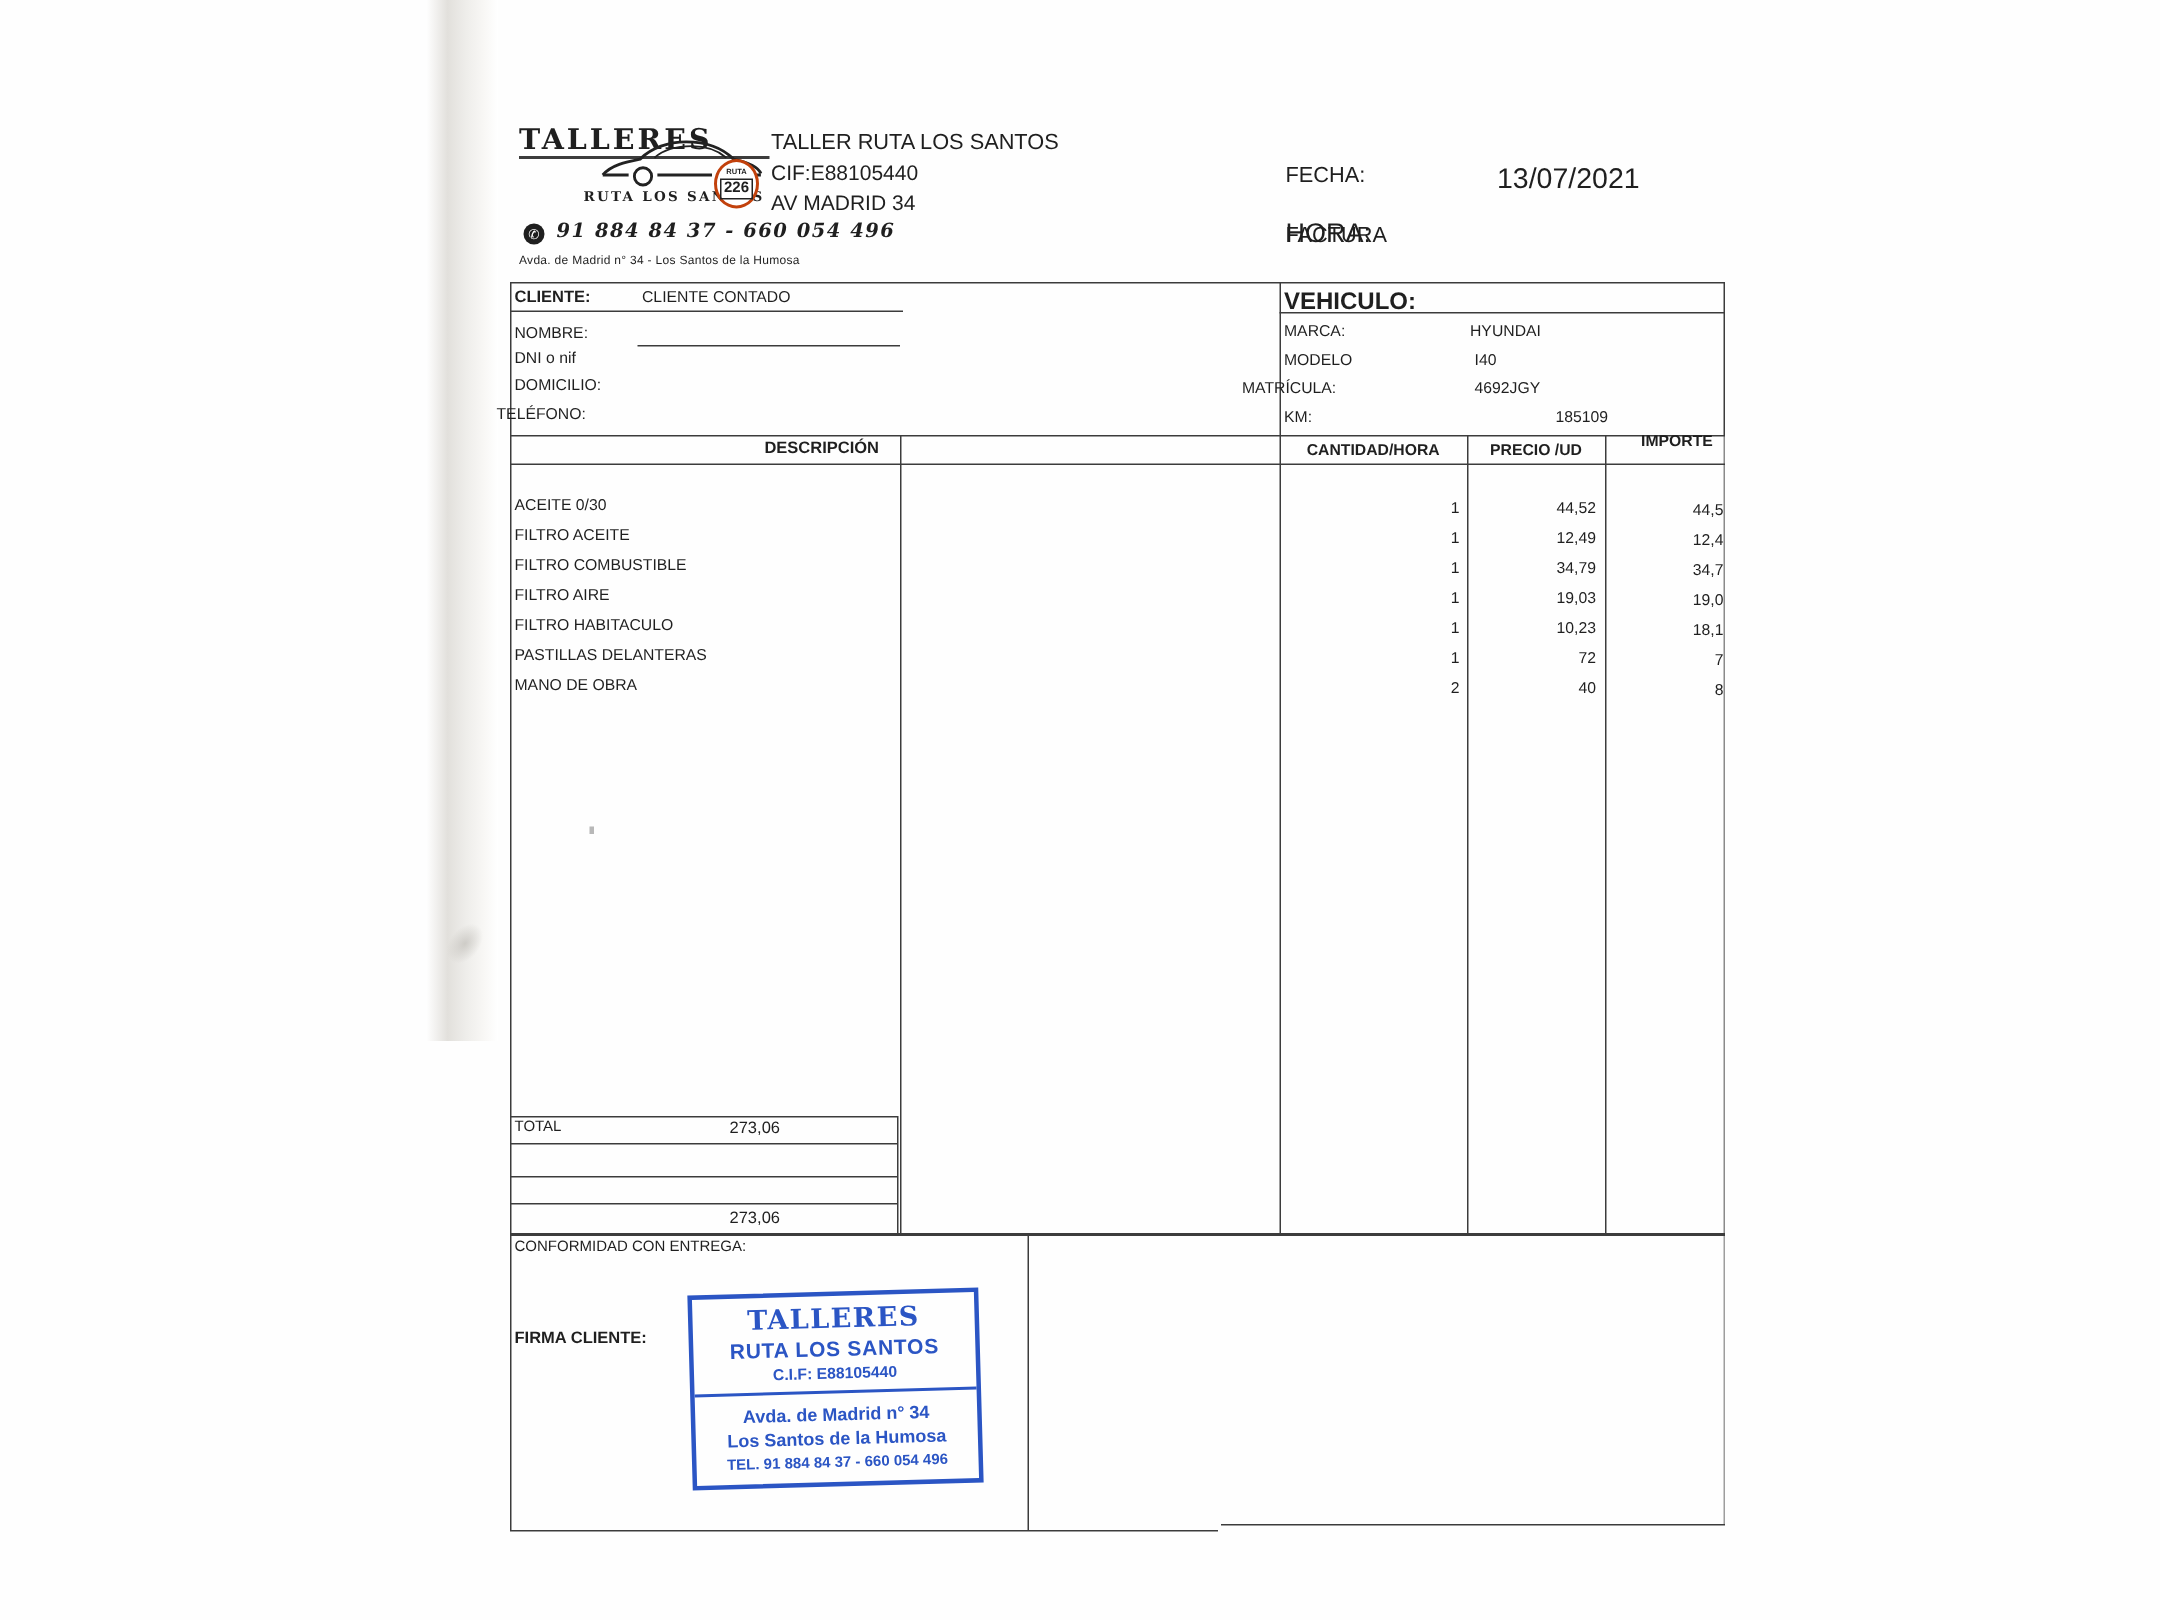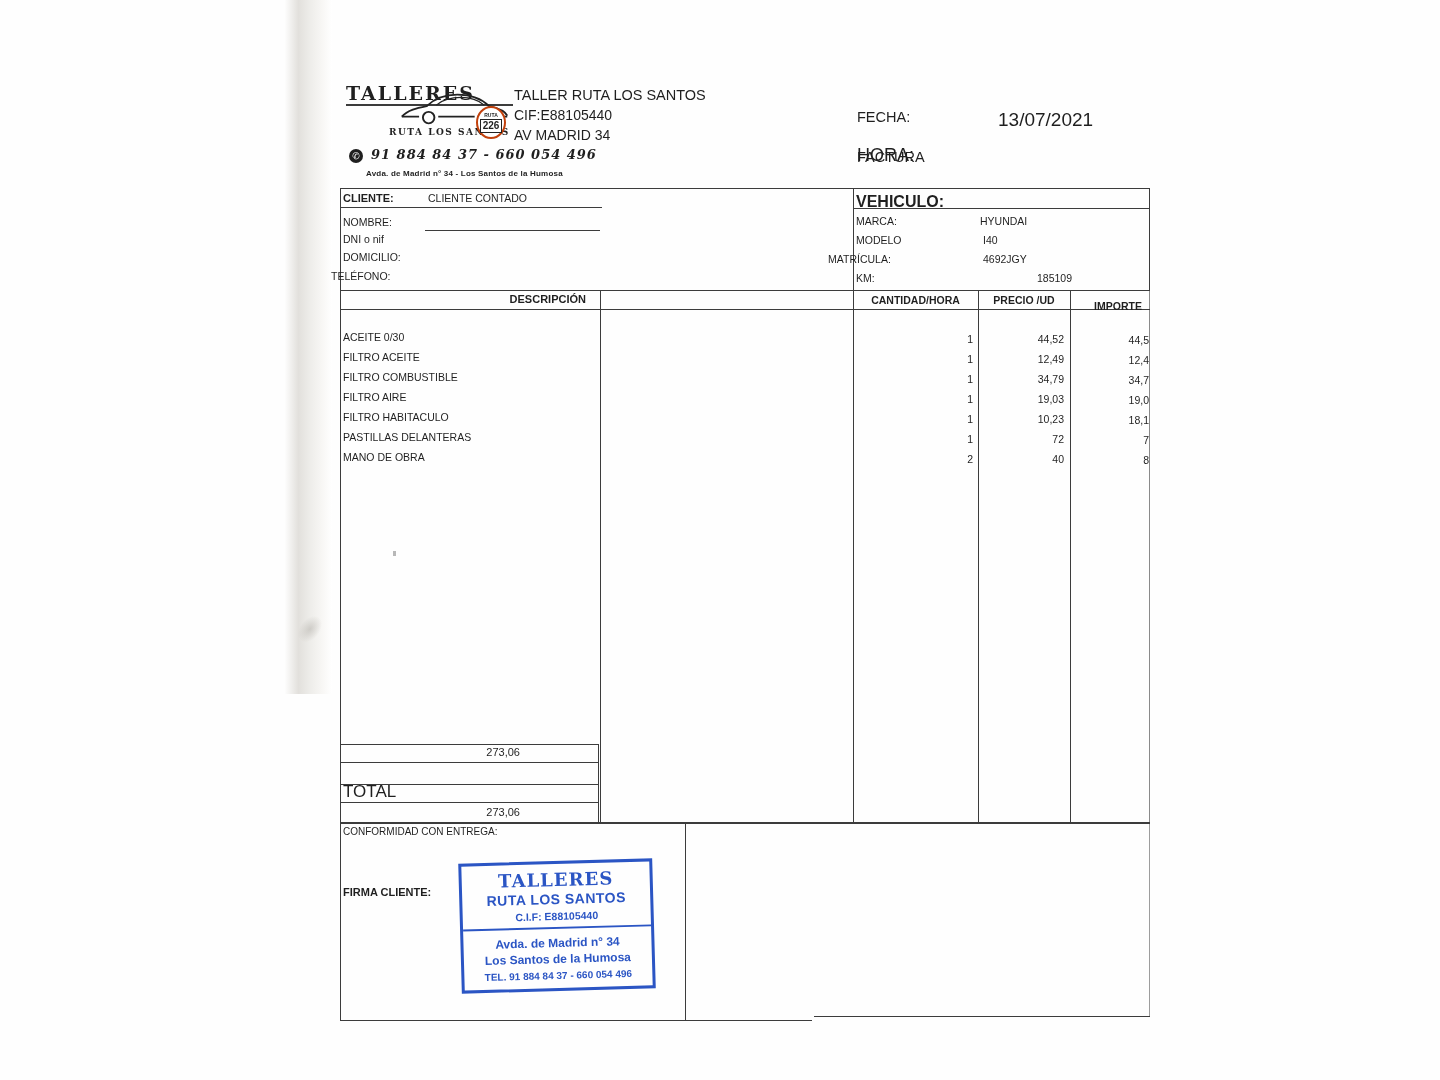--- a/index.html
+++ b/index.html
@@ -26,21 +26,21 @@
   .scan-smudge {
     position:absolute; left:300px; top:614px; width:20px; height:30px;
     background:radial-gradient(ellipse at center,#b9b6b0 0%, rgba(255,255,255,0) 70%);
     transform:rotate(38deg); opacity:.6;
   }
   .scan-dot { position:absolute; left:393px; top:551px; width:3px; height:5px; background:#9a9a9a; opacity:.7; }
 
   .logo-title { font-family:"DejaVu Serif", serif; font-size:19px; font-weight:bold; letter-spacing:2px; }
   .logo-sub { font-family:"DejaVu Serif", serif; font-size:9px; font-weight:bold; letter-spacing:1.5px; }
   .phone-script { font-family:"DejaVu Serif", serif; font-style:italic; font-weight:bold; font-size:13px; letter-spacing:1px; }
-  .addr-small { font-size:8px; font-weight:bold; letter-spacing:.2px;margin-left:20px; }
+  .addr-small { font-size:8px; font-weight:normal; letter-spacing:.2px; }
 
   .stamp {
     position:absolute; left:460px; top:861px; width:194px;
     border:3px solid var(--stamp_blue,#2b55c4);
     color:var(--stamp_blue,#2b55c4);
     text-align:center; font-weight:bold;
     transform:rotate(-1.6deg);
     padding:5px 0 7px;
     background:rgba(255,255,255,.0);
   }
@@ -117,21 +117,21 @@
   <div class="vl" style="left:340px;top:290px;height:534px"></div>
   <div class="vl" style="left:600px;top:290px;height:534px"></div>
   <div class="vl" style="left:853px;top:290px;height:534px"></div>
   <div class="vl" style="left:978px;top:290px;height:534px"></div>
   <div class="vl" style="left:1070px;top:290px;height:534px"></div>
   <div class="vl" style="left:1149px;top:290px;height:534px;opacity:.6"></div>
 
   <div class="t b right" style="left:340px;top:293px;width:260px;padding-right:14px;font-size:11px">DESCRIPCIÓN</div>
   <div class="t b center" style="left:853px;top:294px;width:125px">CANTIDAD/HORA</div>
   <div class="t b center" style="left:978px;top:294px;width:92px">PRECIO /UD</div>
-  <div class="t b center" style="left:1070px;top:300px;width:96px">IMPORTE</div>
+  <div class="t b center" style="left:1070px;top:288px;width:96px">IMPORTE</div>
 
   <div>
     <div class="t" style="left:343px;top:331px">ACEITE 0/30</div>
     <div class="t right" style="left:855px;top:333px;width:118px">1</div>
     <div class="t right" style="left:982px;top:333px;width:82px">44,52</div>
     <div class="t right" style="left:1078px;top:334px;width:71px">44,5</div>
   </div>
   <div>
     <div class="t" style="left:343px;top:351px">FILTRO ACEITE</div>
     <div class="t right" style="left:855px;top:353px;width:118px">1</div>
@@ -169,21 +169,21 @@
     <div class="t right" style="left:1078px;top:454px;width:71px">8</div>
   </div>
 
   <div class="hl" style="left:340px;top:744px;width:258px"></div>
   <div class="hl" style="left:340px;top:762px;width:258px"></div>
   <div class="hl" style="left:340px;top:784px;width:258px"></div>
   <div class="hl" style="left:340px;top:802px;width:258px"></div>
   <div class="vl" style="left:598px;top:744px;height:78px"></div>
   <div class="hl" style="left:340px;top:822px;width:810px;height:2px"></div>
 
-  <div class="t" style="left:343px;top:782px;font-size:17px">TOTAL</div>
+  <div class="t" style="left:343px;top:746px;font-size:10px">TOTAL</div>
   <div class="t right" style="left:430px;top:746px;width:90px;font-size:11px">273,06</div>
   <div class="t right" style="left:430px;top:806px;width:90px;font-size:11px">273,06</div>
 
   <div class="vl" style="left:340px;top:822px;height:198px"></div>
   <div class="vl" style="left:685px;top:822px;height:198px"></div>
   <div class="vl" style="left:1149px;top:822px;height:194px;opacity:.5"></div>
   <div class="hl" style="left:340px;top:1020px;width:472px"></div>
   <div class="hl" style="left:814px;top:1016px;width:336px"></div>
 
   <div class="t" style="left:343px;top:826px;font-size:10px">CONFORMIDAD CON ENTREGA:</div>

